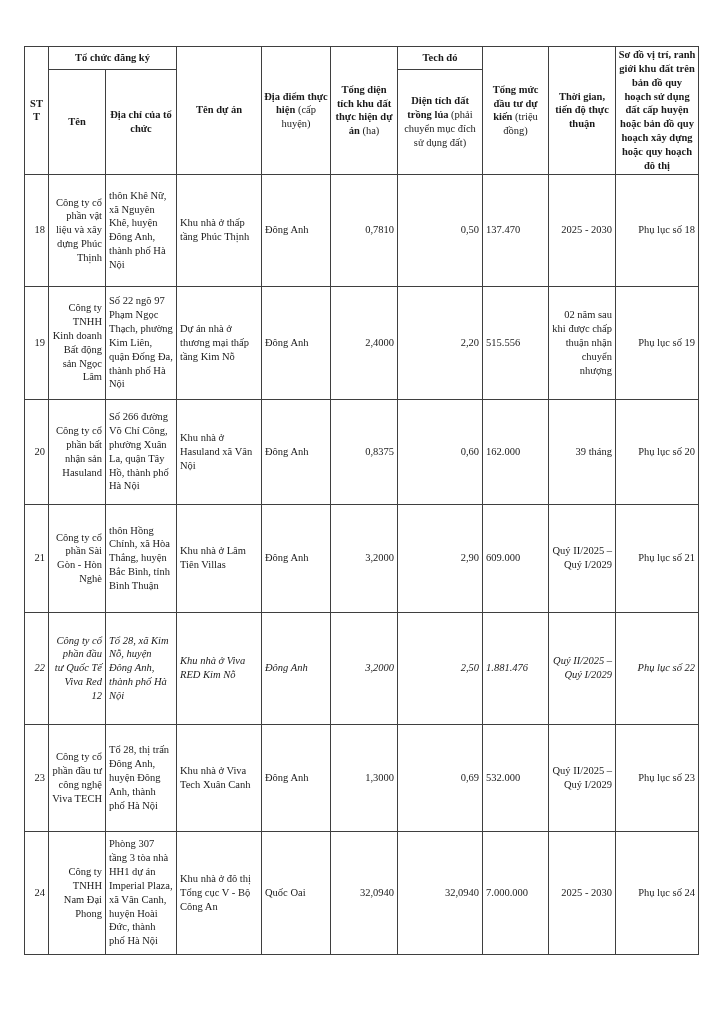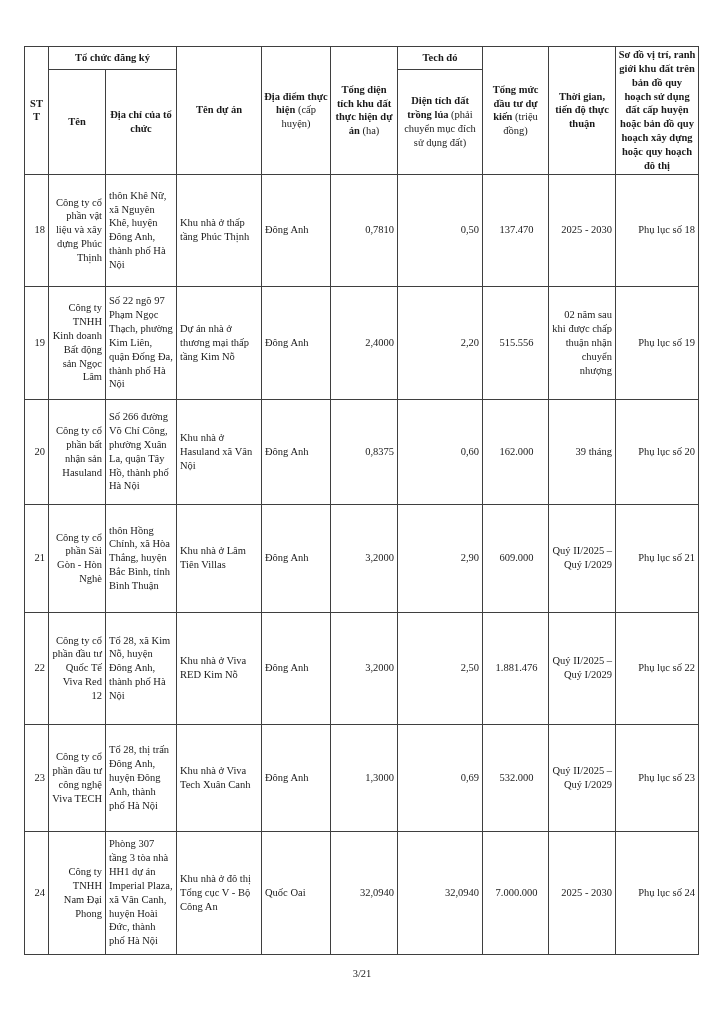--- a/index.html
+++ b/index.html
@@ -22,26 +22,26 @@
     overflow:hidden; word-wrap:break-word;
   }
   thead th { font-weight:bold; text-align:center; padding:1px 2px; }
   thead .note { font-weight:normal; }
   thead tr.h1 th { height:16px; font-size:10.5px; }
   thead tr.h2 th { height:78px; }
   tbody tr:nth-child(1) td { height:112px; }
   tbody tr:nth-child(2) td { height:113px; }
   tbody tr:nth-child(3) td { height:105px; }
   tbody tr:nth-child(4) td { height:108px; }
-  tbody tr:nth-child(5) td { height:112px; }
+  tbody tr:nth-child(5) td { height:112px;font-style:italic; }
   tbody tr:nth-child(6) td { height:107px; }
   tbody tr:nth-child(7) td { height:123px; }
   td.a-c { text-align:right; }
   td.a-l { text-align:left; }
-  td.a-r { text-align:center; padding-right:1px;margin-top:26px; }
+  td.a-r { text-align:left; padding-right:1px;margin-top:26px; }
   .footer {
     position:absolute; left:0; right:0; top:968px;
     text-align:center; font-size:10.5px; color:#222;
   }
 </style>
 </head>
 <body>
 
 <div class="sheet">
 
@@ -169,15 +169,14 @@
           <td class="a-l">Quốc Oai</td>
           <td class="a-c">32,0940</td>
           <td class="a-c">32,0940</td>
           <td class="a-r">7.000.000</td>
           <td class="a-c">2025 - 2030</td>
           <td class="a-c">Phụ lục số 24</td>
         </tr>
       </tbody>
   </table>
 
-  <div class="footer">3/21</div>
 
 </div>
 
 </body></html>

